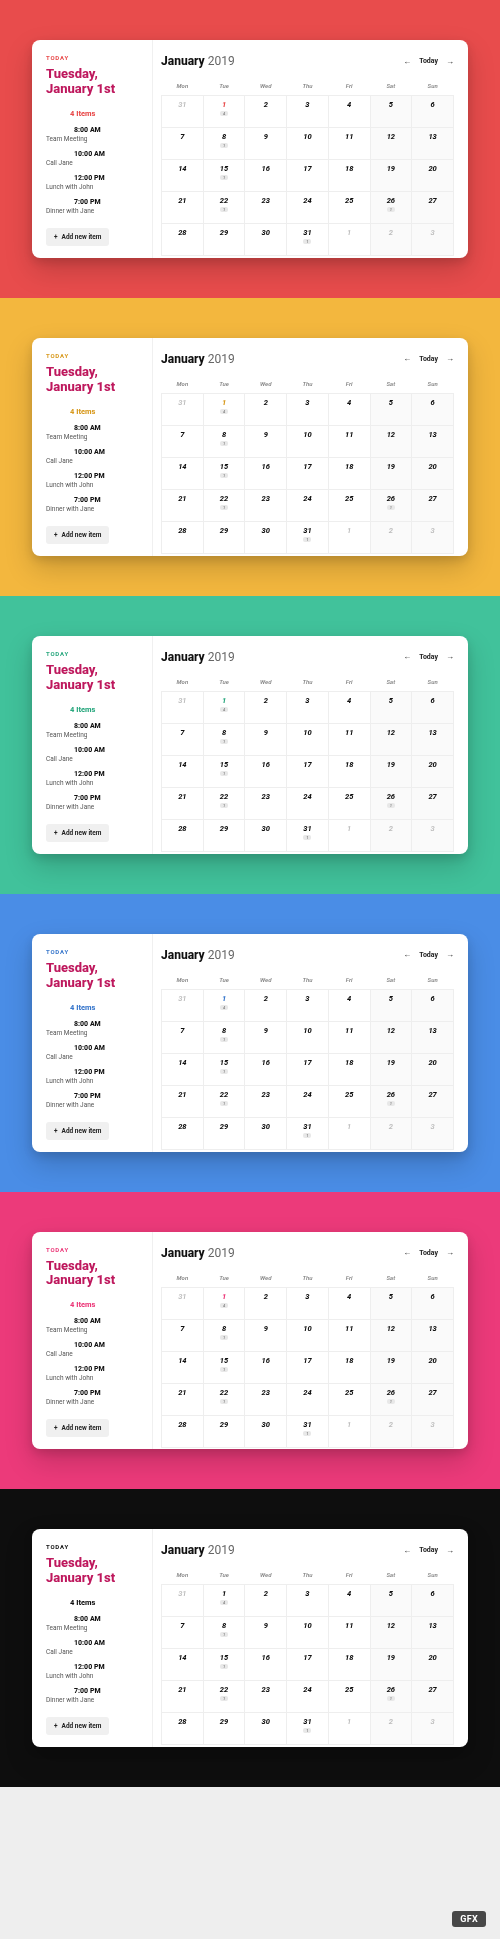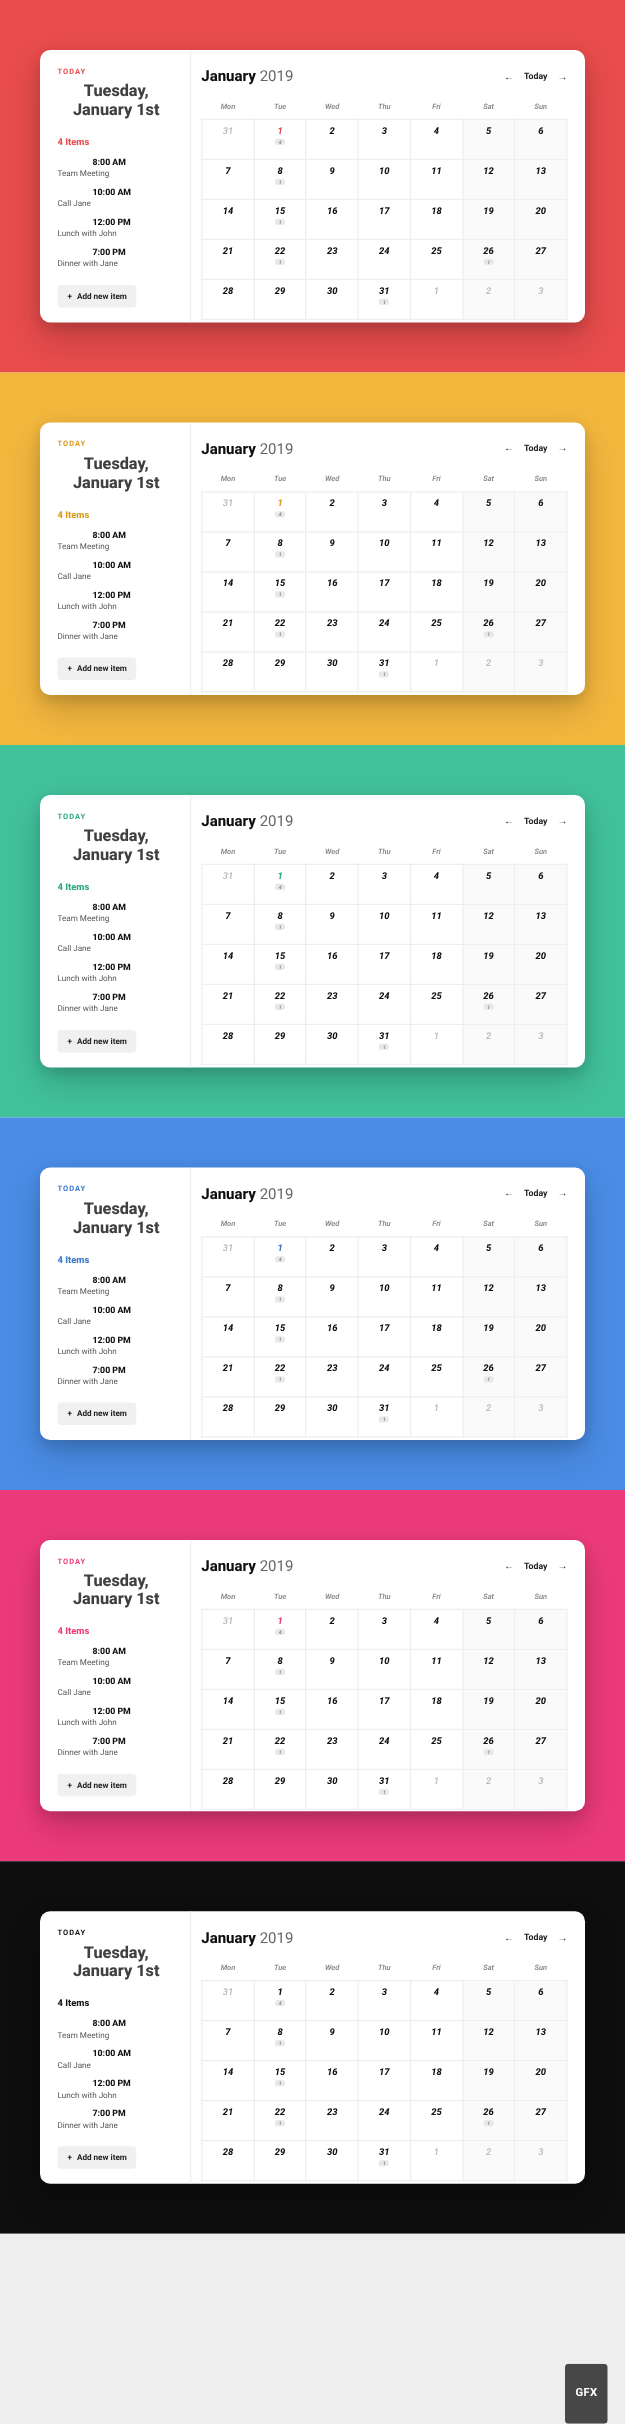--- a/index.html
+++ b/index.html
@@ -31,28 +31,28 @@
     font-size: 6px;
     letter-spacing: 0.8px;
     font-weight: 700;
     margin-bottom: 6px;
     text-transform: uppercase;
   }
   .date-title {
     font-size: 13px;
     font-weight: 800;
     line-height: 1.15;
-    color: #404040;
+    color: #be185d;
     margin-bottom: 12px;
-    text-align: center;
   }
   .items-count {
     font-size: 7.5px;
     font-weight: 800;
     margin-bottom: 8px;
+    margin-left: 24px;
   }
   .agenda-item { margin-bottom: 7px; }
   .agenda-time { font-size: 7px; font-weight: 800; color: #111; margin-left: 28px; }
   .agenda-desc { font-size: 6.5px; color: #555; margin-top: 1px; }
   .add-btn {
     margin-top: 6px;
     background: #f0f0f0;
     border-radius: 3px;
     padding: 5px 8px;
     font-size: 6.5px;
@@ -112,27 +112,27 @@
     border-radius: 2px;
     background: #e8e8e8;
     font-size: 4px;
     line-height: 5px;
     color: #888;
     font-weight: 700;
   }
   .today-cell .daynum { font-weight: 800; }
   .watermark {
     position: fixed;
-    bottom: 0;
+    bottom: 12px;
     right: 14px;
     background: rgba(0,0,0,0.7);
     color: #fff;
     font-size: 9px;
     font-weight: 700;
-    padding: 19px 8px;
+    padding: 3px 8px;
     border-radius: 3px;
     letter-spacing: 0.3px;
   }
 </style>
 </head>
 <body>
 
 <div id="root">
     <div class="section" style="background: rgb(232, 76, 76);">
       <div class="card">

